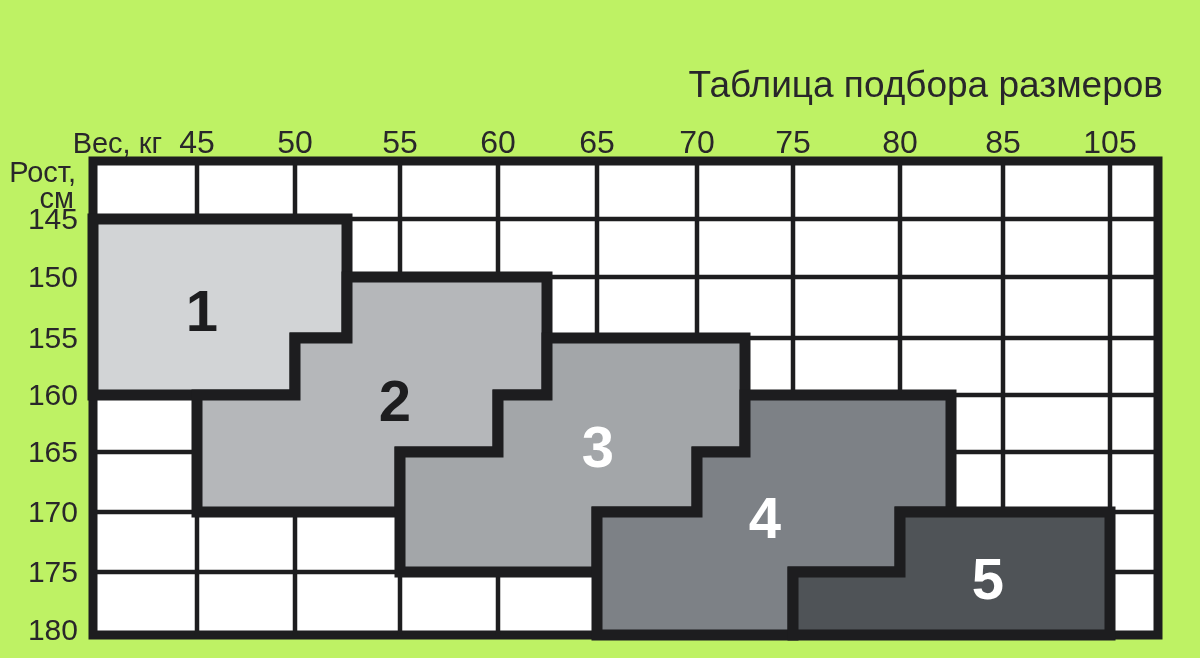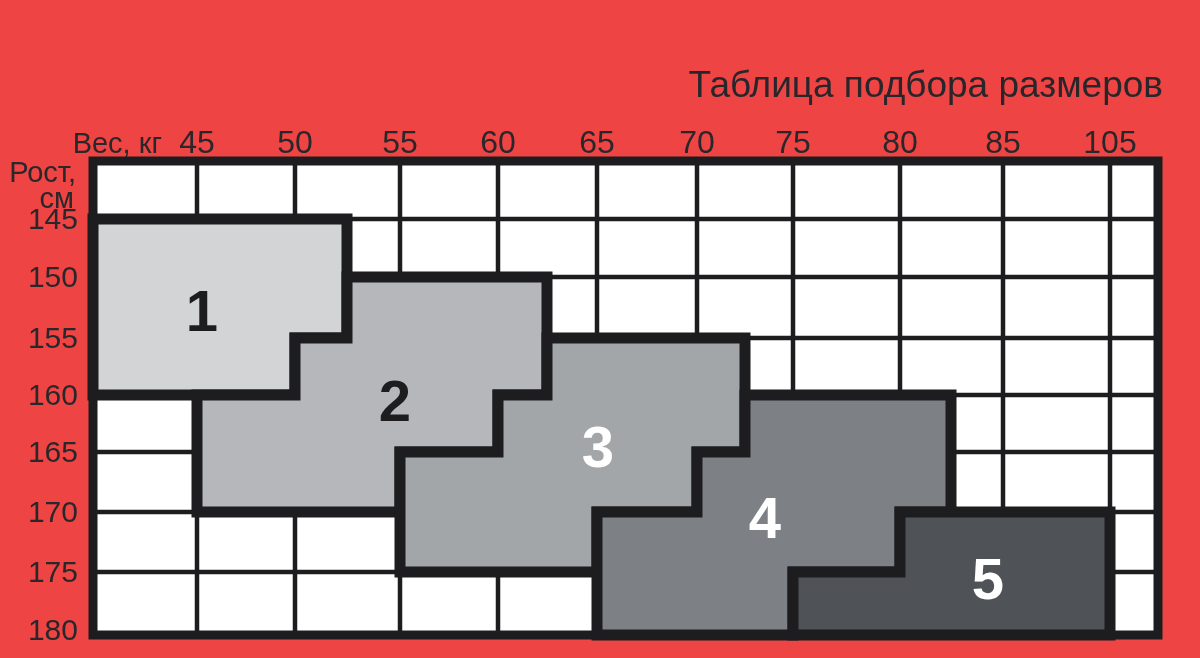--- a/index.html
+++ b/index.html
@@ -1,20 +1,20 @@
 <!DOCTYPE html>
 <html><head>
 <meta charset="utf-8">
 <style>
   html, body { margin: 0; padding: 0; background: #ffffff; }
   .stage {
     position: relative;
     width: 1200px;
     height: 658px;
-    background: #ef4444;
+    background: #bef264;
     overflow: hidden;
     font-family: "Liberation Sans", "DejaVu Sans", sans-serif;
   }
   svg { display: block; }
   .gridframe { fill: #ffffff; stroke: #1d1d1f; stroke-width: 9; }
   .gridline  { stroke: #1d1d1f; stroke-width: 4.5; }
   .region    { stroke: #1d1d1f; stroke-width: 11; stroke-linejoin: miter; }
   .axis-text   { fill: #29272a; font-size: 32px; }
   .axis-text-h { fill: #29272a; font-size: 30px; }
   .axis-cap    { fill: #29272a; font-size: 29px; }

